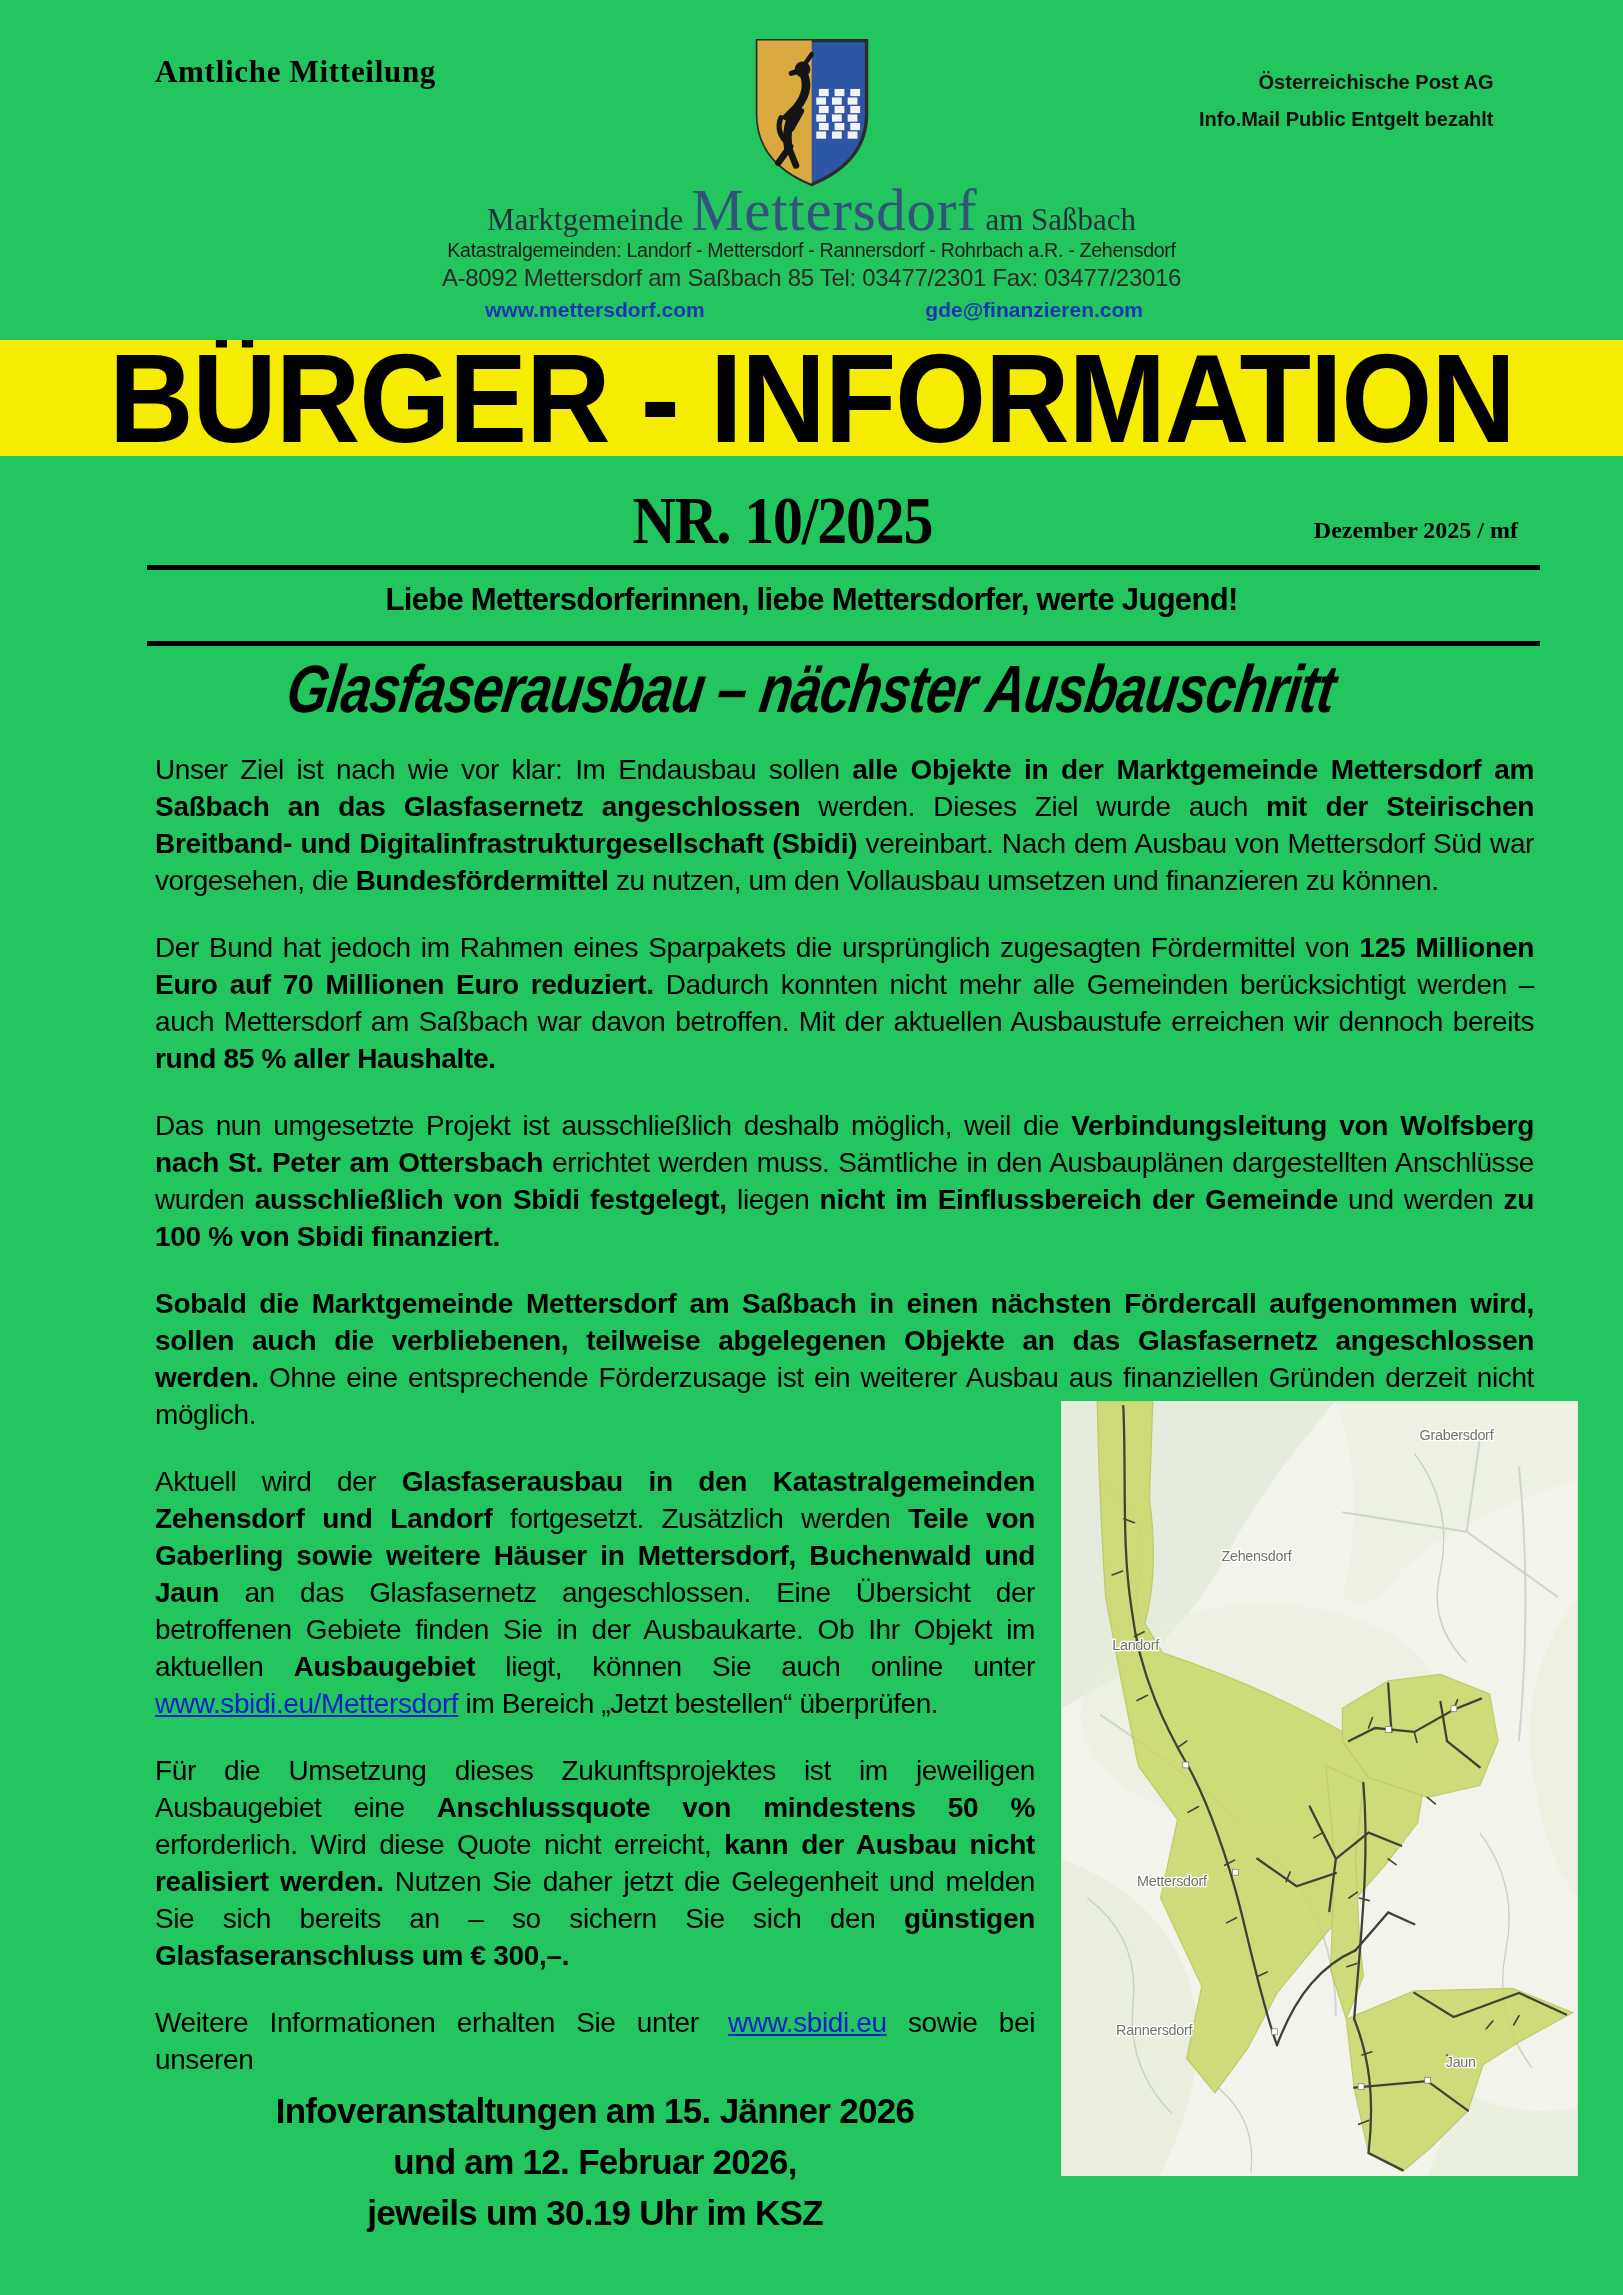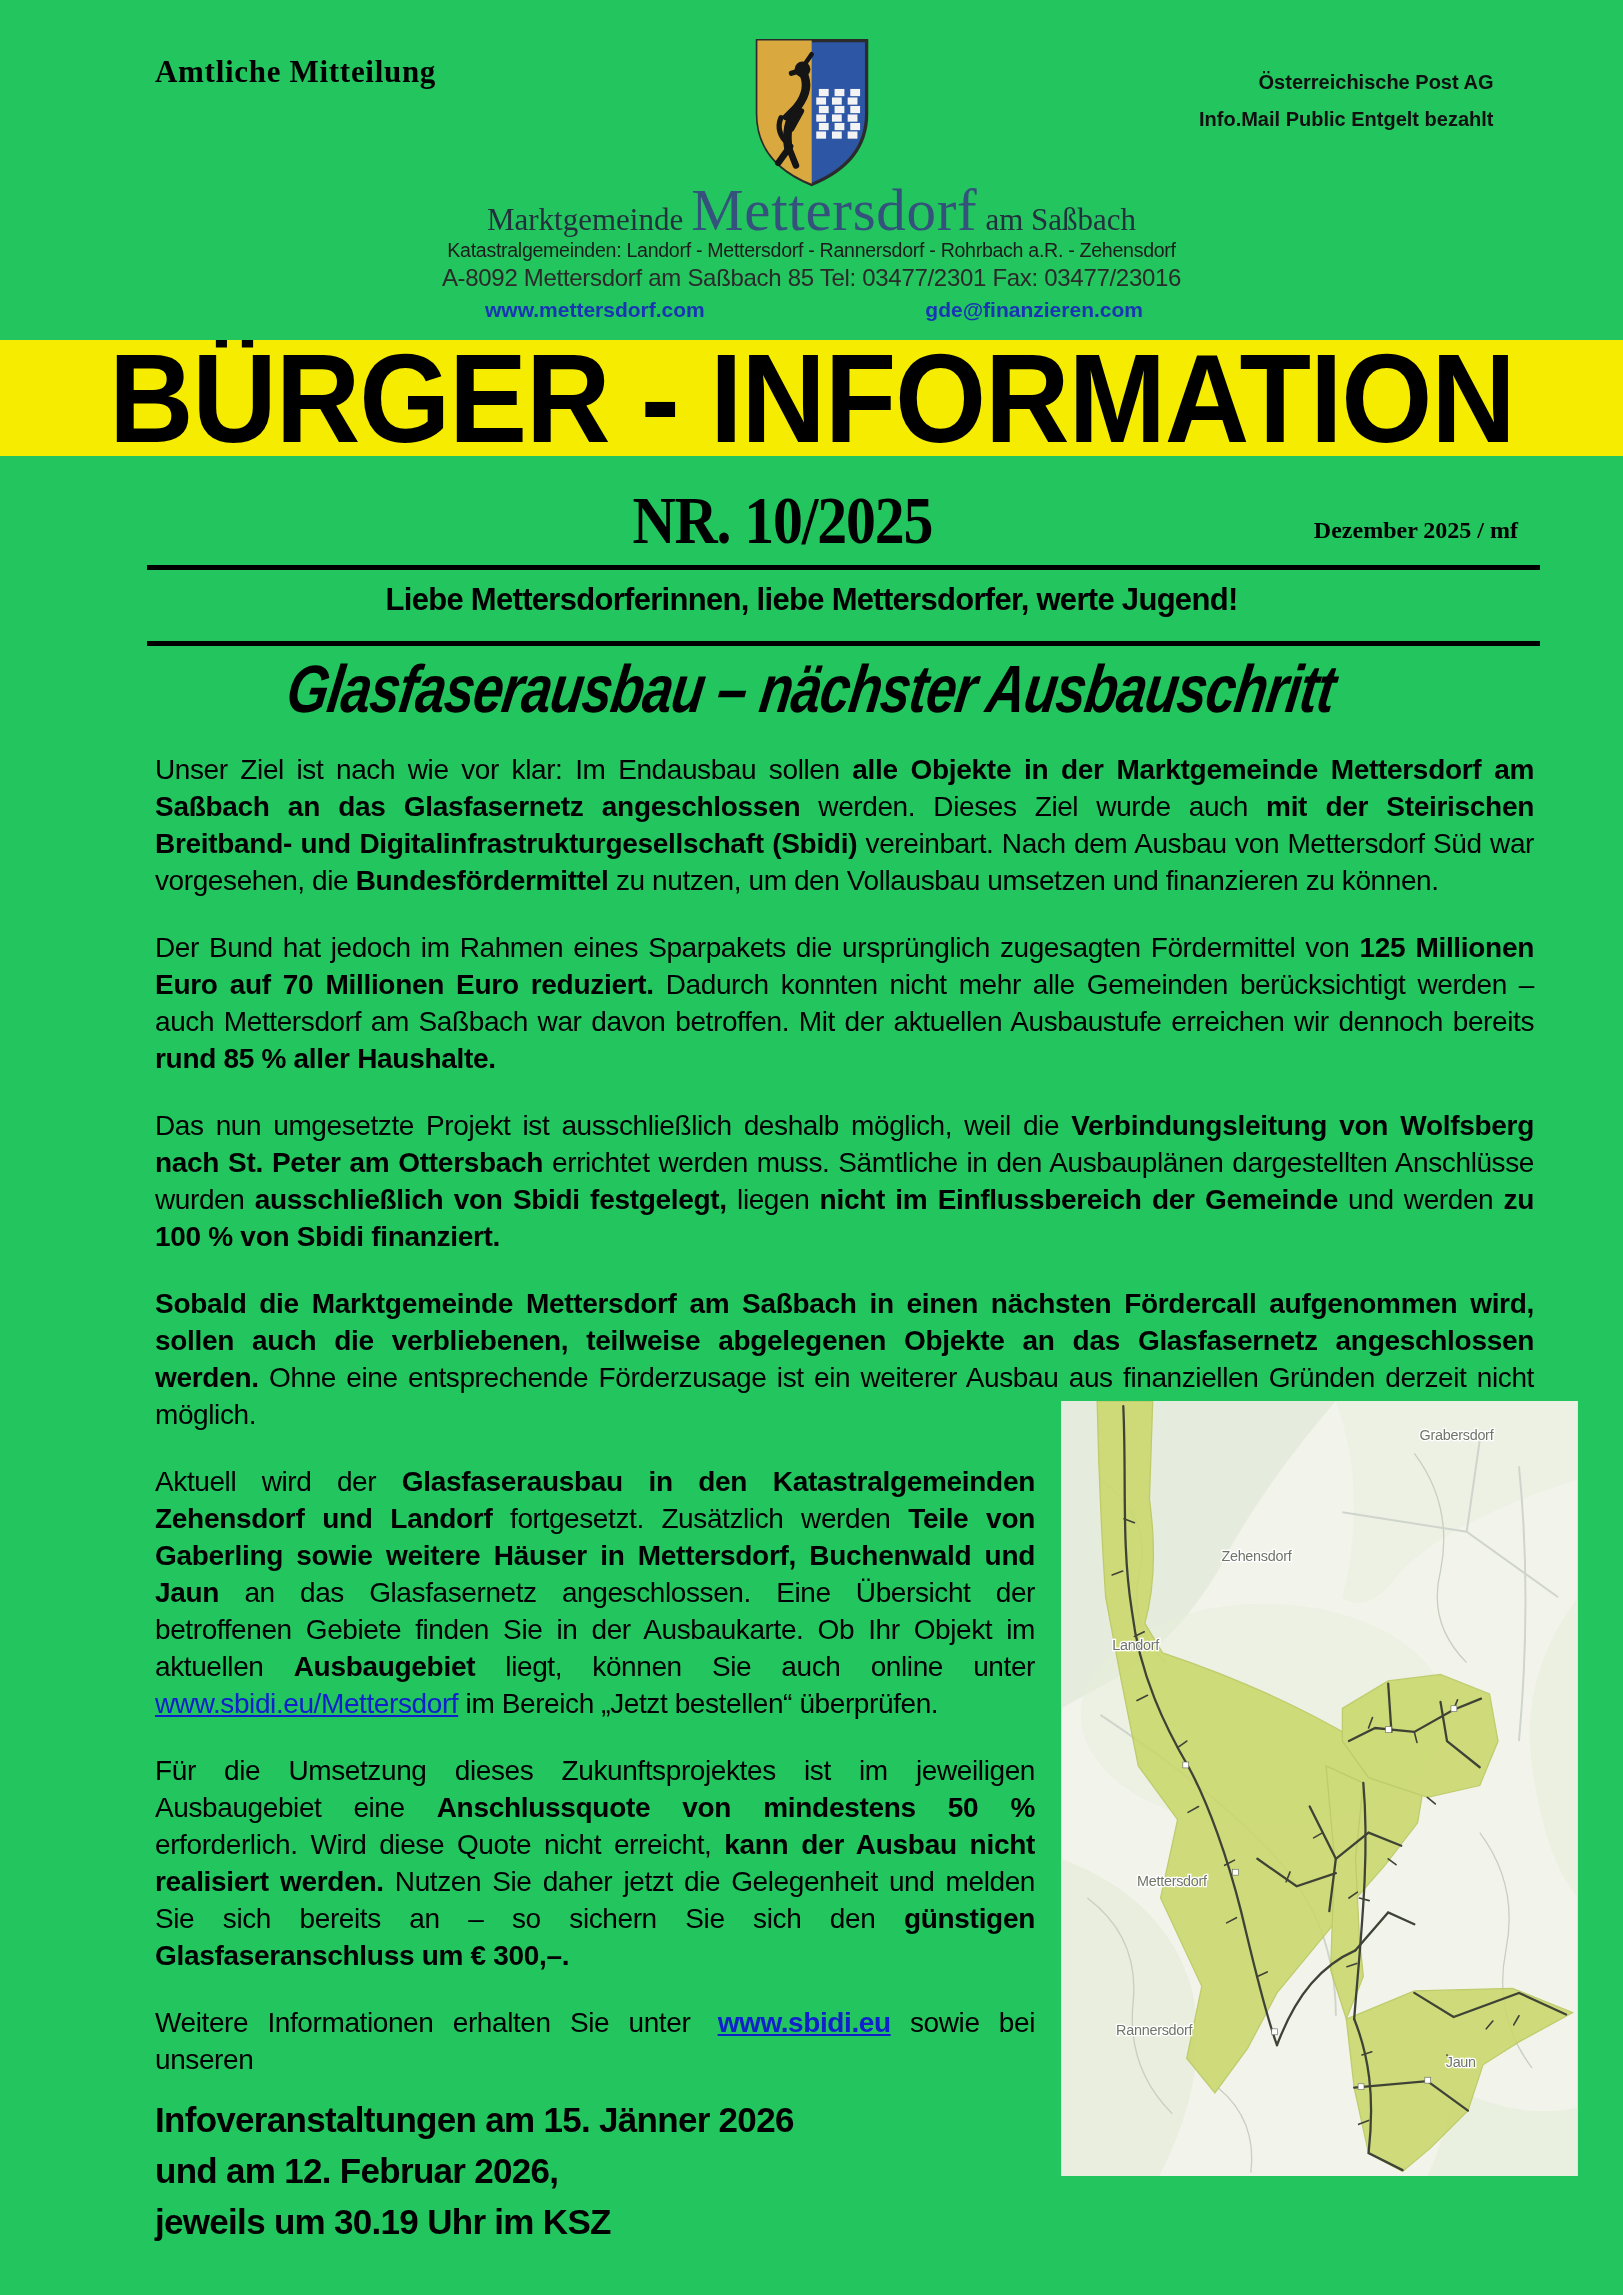--- a/index.html
+++ b/index.html
@@ -41,21 +41,21 @@
   .headline span{display:inline-block;font-size:67px;font-weight:bold;font-style:italic;
                  transform:skewX(-8deg) scaleX(.8);letter-spacing:-1.3px;}
 
   
   .content{position:absolute;left:155px;top:751px;width:1379px;font-size:28px;line-height:37px;
            text-align:justify;letter-spacing:-0.4px;}
   .content p{margin:0 0 30px 0;}
   .content b{letter-spacing:-0.3px;}
   .link{color:#1021cc;text-decoration:underline;}
   .map-float{float:right;width:517px;height:775px;margin:-62px -44px 11.8px 26px;}
-  .events{font-weight:bold;font-size:35px;line-height:51px;letter-spacing:-0.7px;margin-top:16px;}
+  .events{font-weight:bold;font-size:35px;line-height:51px;text-align:center;letter-spacing:-0.7px;margin-top:7px;}
 
   .maplabel{font-size:22px;fill:#70756a;paint-order:stroke;stroke:#ffffff;stroke-width:4px;
             font-family:"Liberation Sans",sans-serif;}
 </style>
 </head>
 <body>
 
 <div class="page">
 
   <div class="amtliche">Amtliche Mitteilung</div>
@@ -216,21 +216,21 @@
         <text class="maplabel" x="245" y="244">Zehensdorf</text>
         <text class="maplabel" x="78" y="380">Landorf</text>
         <text class="maplabel" x="116" y="742">Mettersdorf</text>
         <text class="maplabel" x="84" y="970">Rannersdorf</text>
         <text class="maplabel" x="588" y="1018">Jaun</text>
       </svg>
     </div>
 
     <p><span>Aktuell wird der </span><b>Glasfaserausbau in den Katastralgemeinden Zehensdorf und Landorf</b><span> fortgesetzt. Zusätzlich werden </span><b>Teile von Gaberling sowie weitere Häuser in Mettersdorf, Buchenwald und Jaun</b><span> an das Glasfasernetz angeschlossen. Eine Übersicht der betroffenen Gebiete finden Sie in der Ausbaukarte. Ob Ihr Objekt im aktuellen </span><b>Ausbaugebiet</b><span> liegt, können Sie auch online unter </span><span class="link">www.sbidi.eu/Mettersdorf</span><span> im Bereich „Jetzt bestellen“ überprüfen.</span></p>
     <p><span>Für die Umsetzung dieses Zukunftsprojektes ist im jeweiligen Ausbaugebiet eine </span><b>Anschlussquote von mindestens 50 %</b><span> erforderlich. Wird diese Quote nicht erreicht, </span><b>kann der Ausbau nicht realisiert werden.</b><span> Nutzen Sie daher jetzt die Gelegenheit und melden Sie sich bereits an – so sichern Sie sich den </span><b>günstigen Glasfaseranschluss um € 300,–.</b></p>
-    <p style="margin-bottom:6.5px;"><span>Weitere Informationen erhalten Sie unter </span><span class="link" style="font-weight: bold; margin-left: 8px;">www.sbidi.eu</span><span> sowie bei unseren</span></p>
+    <p style="margin-bottom:6.5px;"><span>Weitere Informationen erhalten Sie unter </span><span class="link" style="font-weight: normal; margin-left: 8px;">www.sbidi.eu</span><span> sowie bei unseren</span></p>
 
     <div class="events">
       <div>Infoveranstaltungen am 15. Jänner 2026</div>
       <div>und am 12. Februar 2026,</div>
       <div>jeweils um 30.19 Uhr im KSZ</div>
     </div>
   </div>
 
 </div>
 

